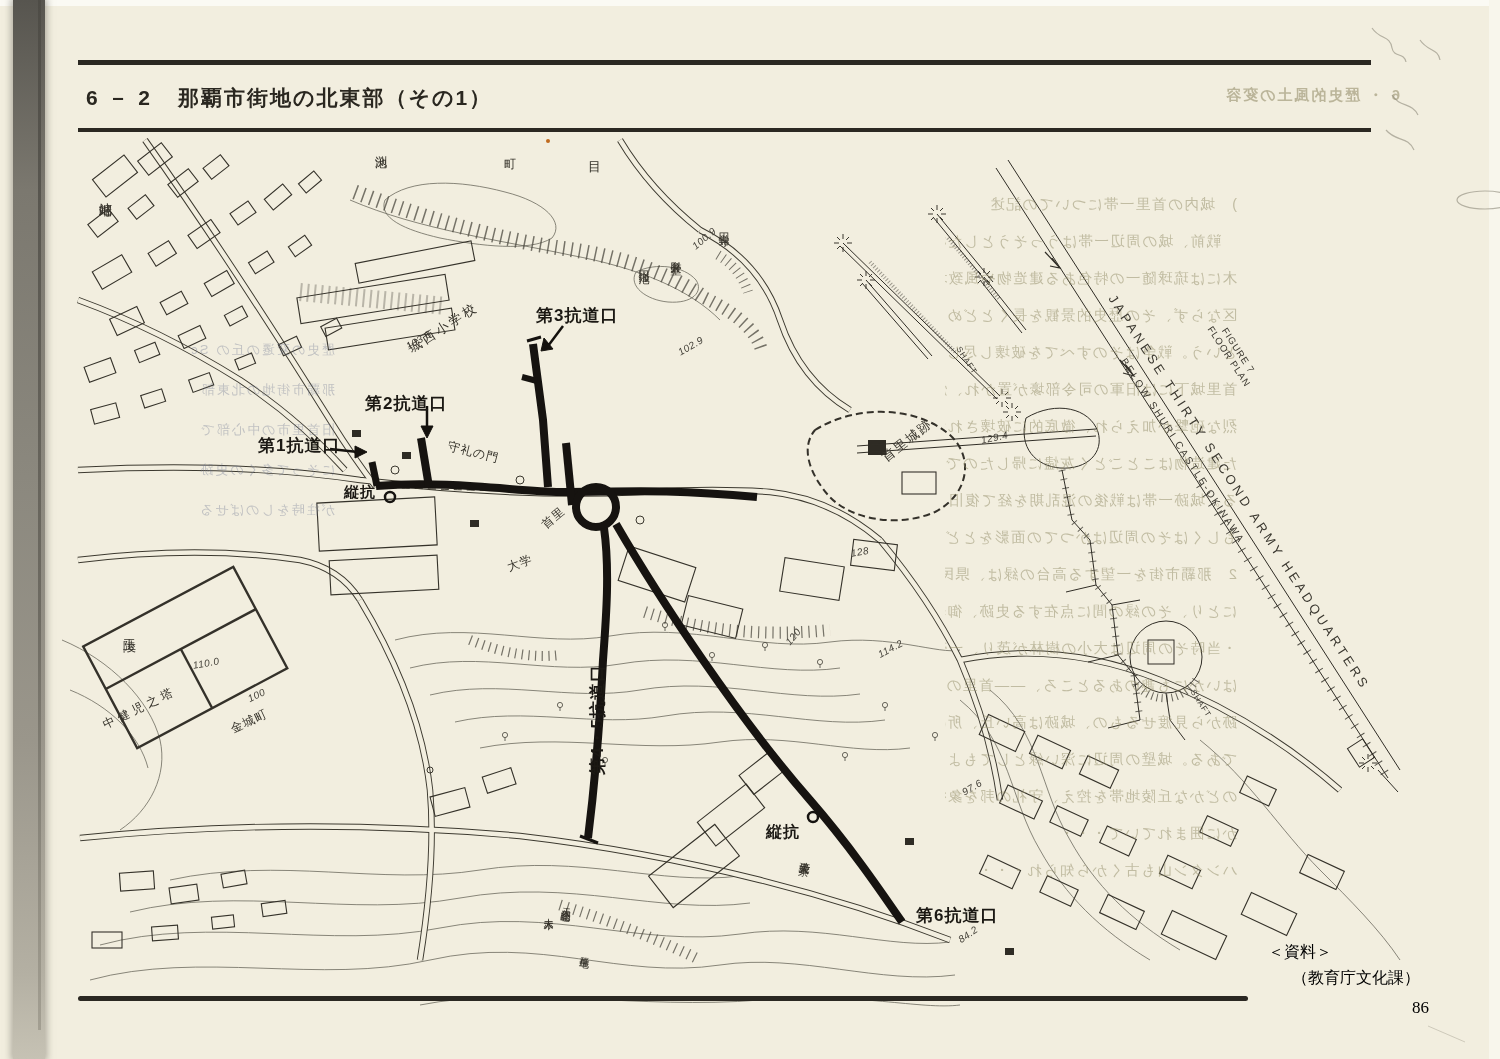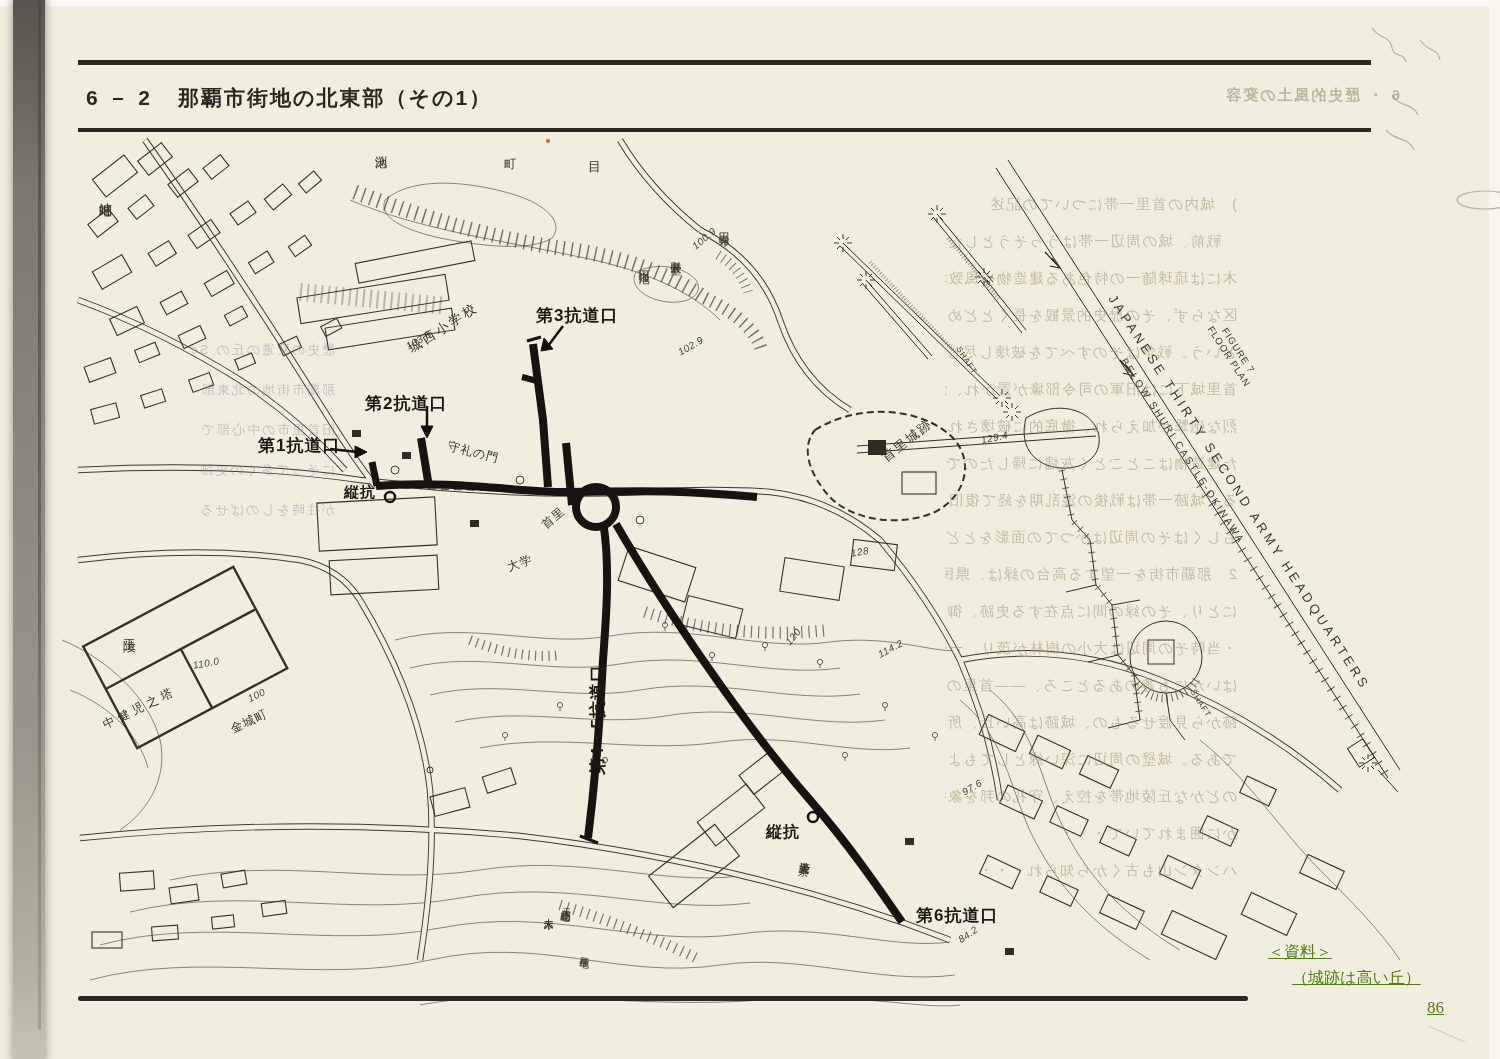--- a/index.html
+++ b/index.html
@@ -6,21 +6,21 @@
   body{width:1500px;height:1059px;position:relative;overflow:hidden;
        background:#f2eedf;font-family:"Liberation Sans","DejaVu Sans",sans-serif;}
   .abs{position:absolute;white-space:nowrap;}
   .rule{position:absolute;background:#2b2822;}
   .title{font-size:21px;font-weight:bold;letter-spacing:2px;color:#2a2720;}
   .maplbl{font-size:17px;font-weight:600;color:#1c1914;letter-spacing:1px;}
   .smlbl{font-size:12px;color:#35322a;letter-spacing:1px;}
   .vert{writing-mode:vertical-rl;text-orientation:upright;}
   .elev{font-size:10px;color:#45423a;font-style:italic;letter-spacing:.5px;}
   .plantxt{color:#3a372f;font-family:"Liberation Sans",sans-serif;}
-  .footer{font-family:"Liberation Serif","DejaVu Serif",serif;color:#4d7c0f;text-decoration:underline;}
+  .footer{font-family:"Liberation Serif","DejaVu Serif",serif;color:#000000;}
   .mirror{transform:scaleX(-1);}
   .bleedcol{color:rgba(148,142,106,.52);font-size:14.5px;letter-spacing:1.5px;}
   .bleedcol div{line-height:37px;height:37px;overflow:hidden;}
   .ghostcol{color:rgba(112,122,148,.38);font-size:13px;letter-spacing:2px;}
   .ghostcol div{line-height:40px;height:40px;}
   svg{position:absolute;left:0;top:0;}
   .lbl-origin{transform-origin:left top;}
 </style>
 </head>
 <body>
@@ -371,15 +371,15 @@
 <div class="abs plantxt lbl-origin" style="left:1118px;top:292px;font-size:13px;letter-spacing:3.5px;transform:rotate(57deg);">JAPANESE THIRTY SECOND ARMY HEADQUARTERS</div>
 <div class="abs plantxt lbl-origin" style="left:1128px;top:356px;font-size:10px;letter-spacing:2.2px;transform:rotate(57deg);">BELOW SHURI CASTLE-OKINAWA</div>
 <div class="abs plantxt lbl-origin" style="left:1224px;top:318px;font-size:9.5px;letter-spacing:1px;transform:rotate(57deg);text-align:center;">
   <div>FIGURE 7</div>
   <div>FLOOR PLAN</div>
 </div>
 <div class="abs plantxt lbl-origin" style="left:962px;top:345px;font-size:8px;letter-spacing:1px;transform:rotate(57deg);">SHAFT</div>
 <div class="abs plantxt lbl-origin" style="left:1196px;top:688px;font-size:8px;letter-spacing:1px;transform:rotate(57deg);">SHAFT</div>
 
 <div class="abs footer" style="left:1268px;top:942px;font-size:16px;">＜資料＞</div>
-<div class="abs footer" style="left:1292px;top:968px;font-size:16px;">（城跡は高い丘）</div>
+<div class="abs footer" style="left:1292px;top:968px;font-size:16px;">（教育庁文化課）</div>
 <div class="rule" style="left:78px;top:996px;width:1170px;height:5px;border-radius:3px;"></div>
-<div class="abs footer" style="left:1412px;top:998px;font-size:17px;margin-left:15px;">86</div>
+<div class="abs footer" style="left:1412px;top:998px;font-size:17px;">86</div>
 
 </body></html>

